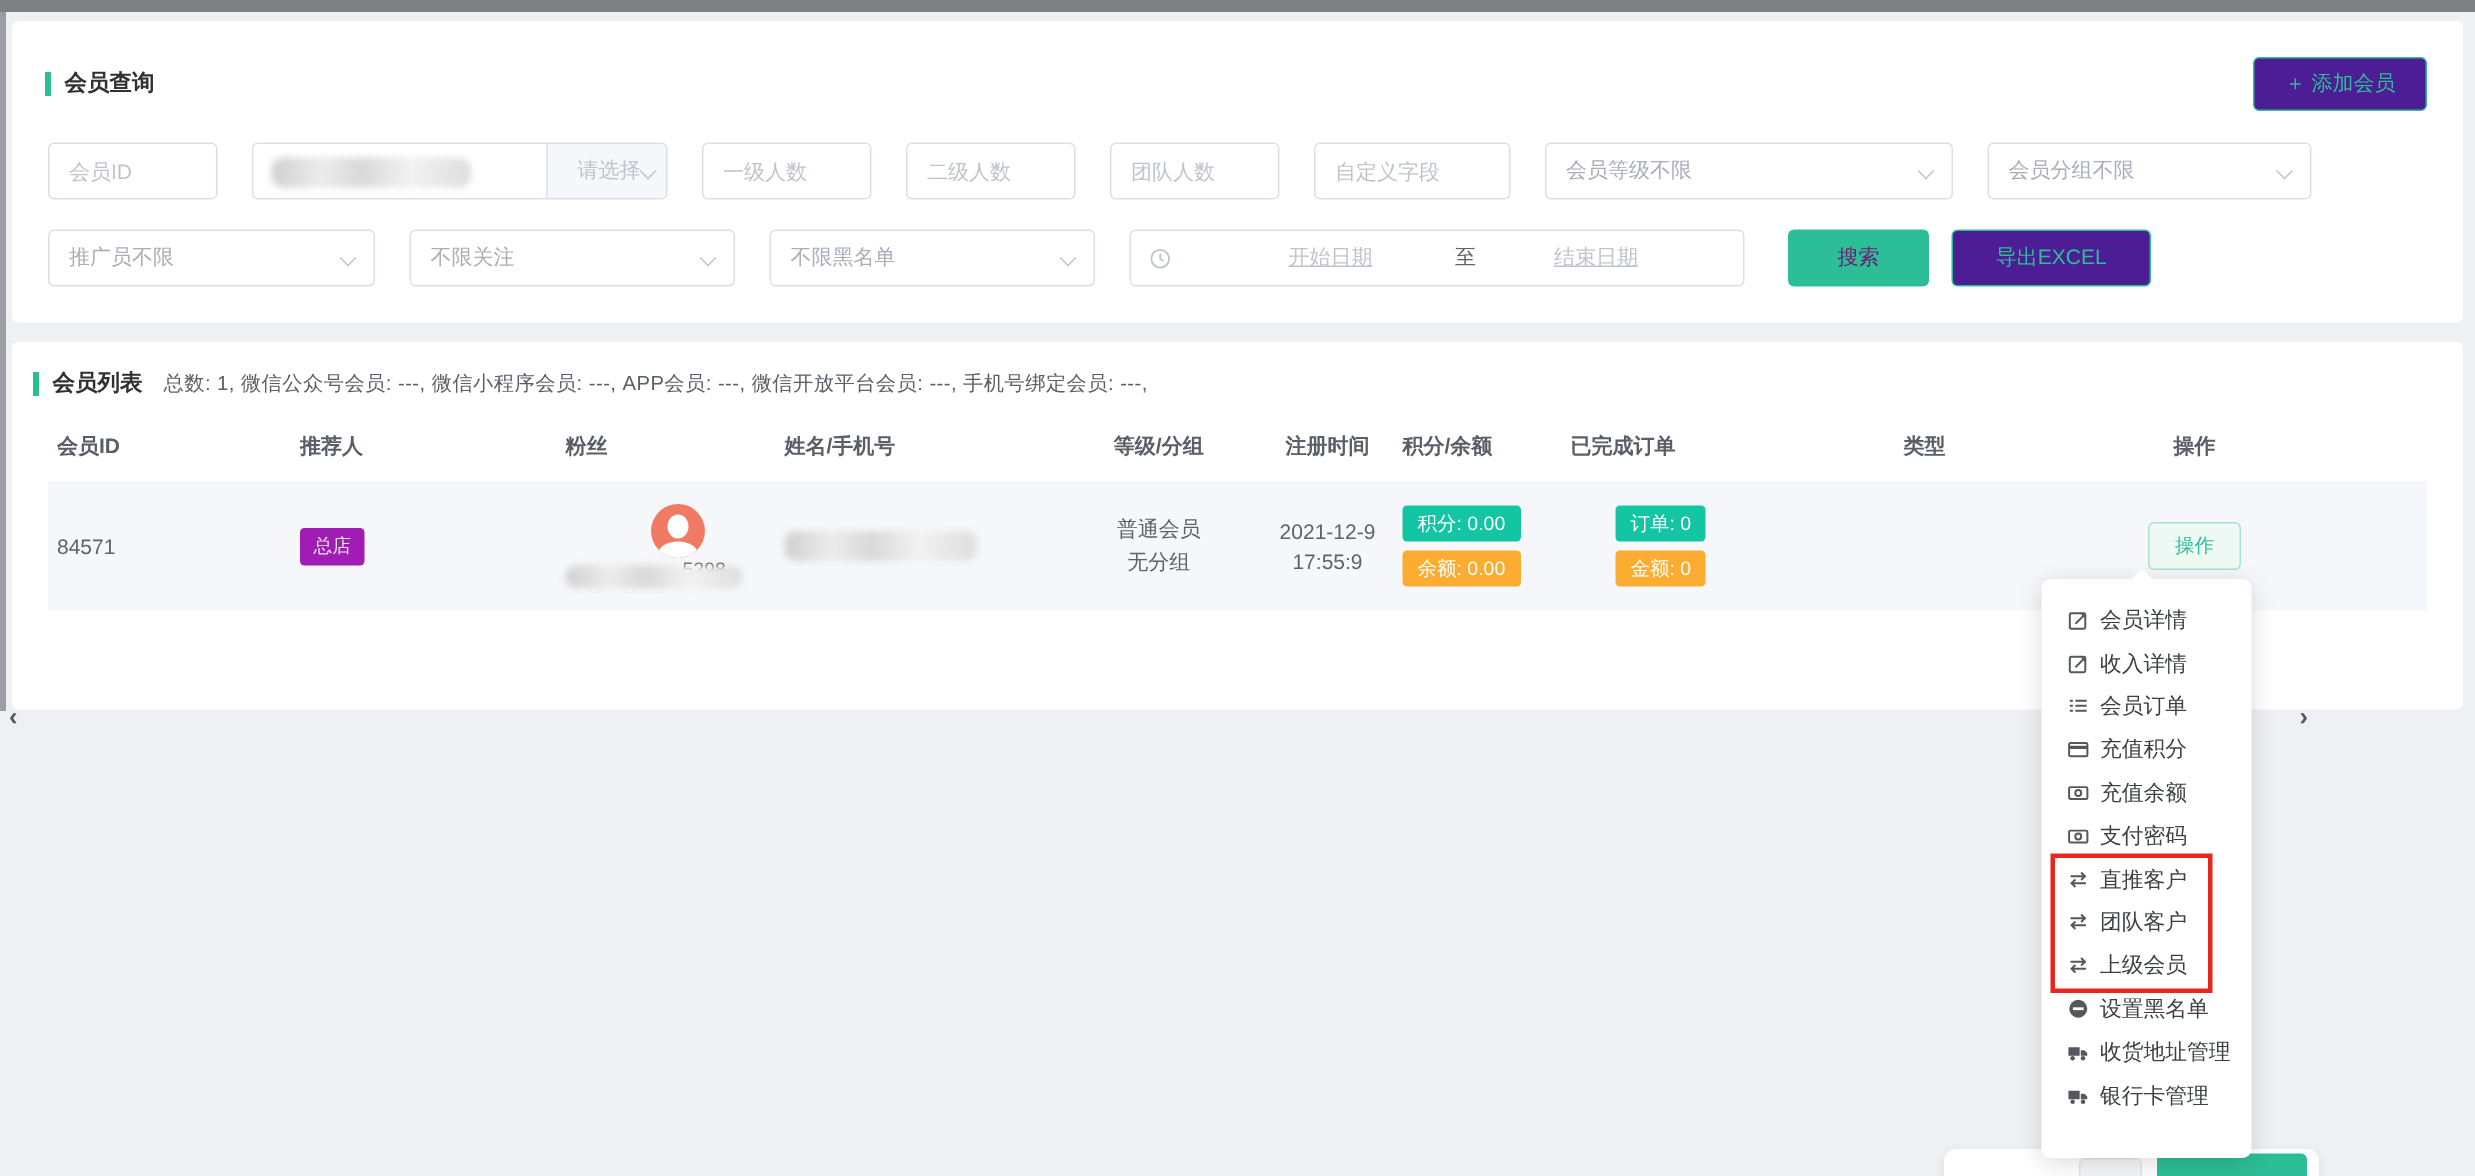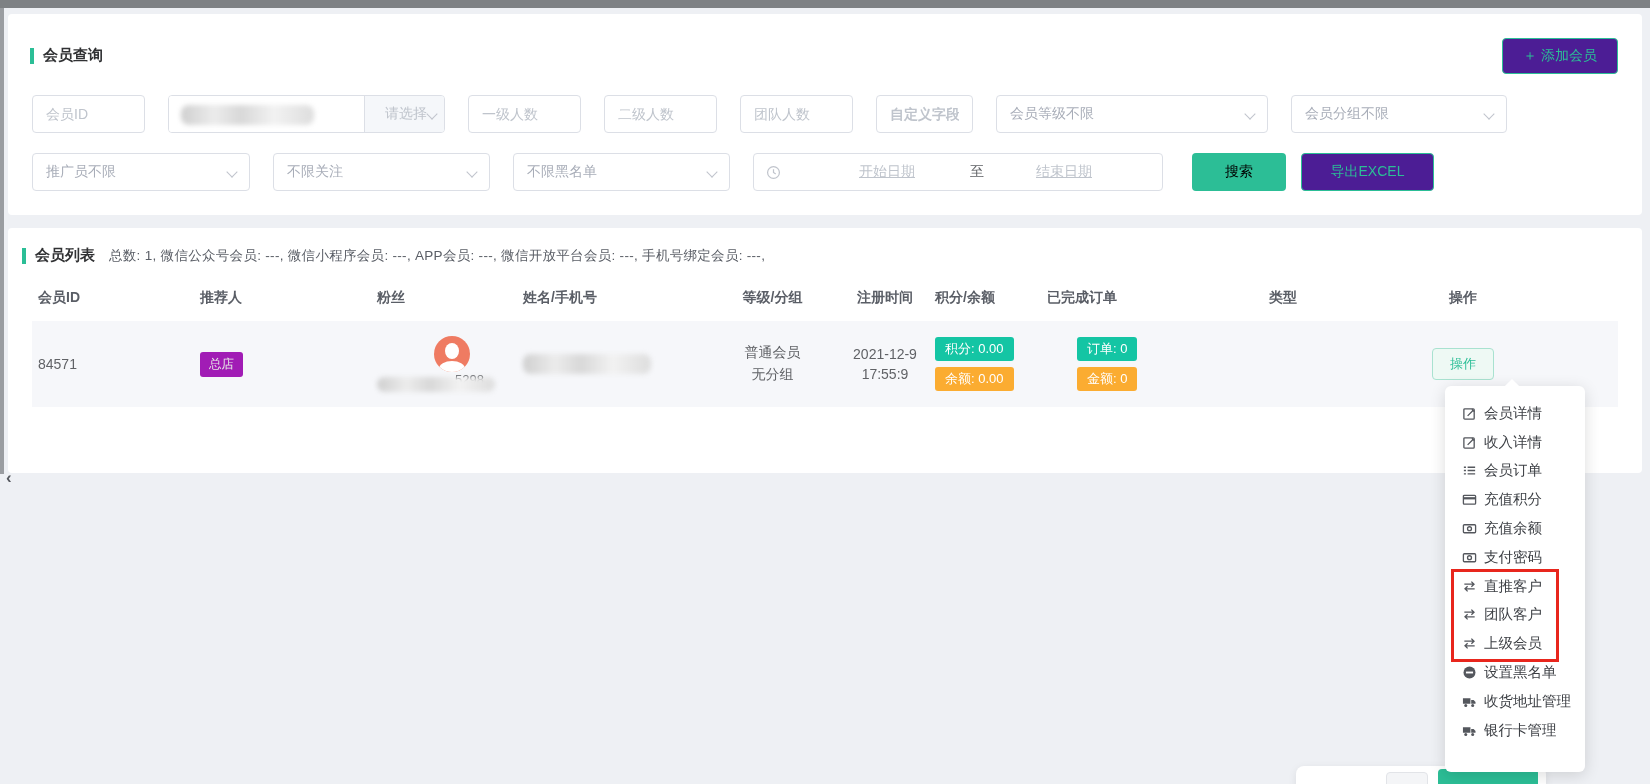--- a/index.html
+++ b/index.html
@@ -23,21 +23,21 @@
 
   .top-actions { position:absolute; top:24px; right:24px; display:flex; gap:14px; }
   .btn-outline {
     height:36px; padding:0 20px; background:#4c1d95;
     border:1px solid #2bbe96; border-radius:4px;
     color:#2bbe96; font-size:14px; display:flex; align-items:center; justify-content:center;
     cursor:pointer; white-space:nowrap;
   }
   .btn-solid {
     height:38px; padding:0 20px; background:#2cbe96; border:none; border-radius:4px;
-    color:#000000; font-size:14px; display:flex; align-items:center; justify-content:center; cursor:pointer;
+    color:#701a75; font-size:14px; display:flex; align-items:center; justify-content:center; cursor:pointer;
   }
 
   .form-row { position:absolute; left:24px; display:flex; align-items:center; }
   .row-1 { top:81px; gap:23px; }
   .row-2 { top:139px; gap:23px; }
   .inp {
     height:38px; border:1px solid #dcdfe6; border-radius:4px; background:#fff;
     font-size:14px; color:#606266; padding:0 13px; outline:none;
     font-family:"Liberation Sans","DejaVu Sans",sans-serif;
   }
@@ -105,21 +105,21 @@
   .arrow-left { left:6px; }
   .arrow-right { left:1533px; }
 
   
   .pager-bar { position:absolute; left:1296px; top:766px; width:250px; height:30px; background:#fff; border-radius:8px; box-shadow:0 2px 8px rgba(0,0,0,.08); z-index:5; }
   .pager-prev { position:absolute; left:1386px; top:772px; width:42px; height:24px; background:#f4f5f7; border:1px solid #e2e4e8; border-radius:4px; z-index:6; }
   .pager-active { position:absolute; left:1438px; top:769px; width:100px; height:26px; background:#2cbe96; border-radius:4px; z-index:6; }
 
   
   .menu {
-    position:absolute; left:1445px; top:386px; width:140px; height:386px; z-index:10;
+    position:absolute; left:1361px; top:386px; width:140px; height:386px; z-index:10;
     background:#fff; border-radius:6px; box-shadow:0 3px 16px rgba(0,0,0,.14);
     padding:13px 0 8px 0;
   }
   .menu-notch { position:absolute; left:62px; top:-5px; width:10px; height:10px; background:#fff; transform:rotate(45deg); }
   .menu-item { height:28.8px; display:flex; align-items:center; padding-left:17px; font-size:14.5px; color:#3c3f44; cursor:pointer; white-space:nowrap; }
   .menu-item svg { width:15px; height:15px; margin-right:7px; flex:0 0 auto; }
   .menu-highlight-box {
     position:absolute; left:6px; top:183px; width:108px; height:93px;
     border:3px solid #e8261d; pointer-events:none;
   }
@@ -148,21 +148,21 @@
       <input style="">
       <div class="blur-block" style="position:absolute; margin:9px 0 0 12px; width:133px; height:20px;"></div>
       <div class="group-select">
         <span>请选择</span>
         <span class="chev"></span>
       </div>
     </div>
     <input class="inp" style="width: 113px;" placeholder="一级人数">
     <input class="inp" style="width: 113px;" placeholder="二级人数">
     <input class="inp" style="width: 113px;" placeholder="团队人数">
-    <input class="inp" style="width: 97px; font-weight: bold;" placeholder="自定义字段">
+    <input class="inp" style="width: 131px;" placeholder="自定义字段">
     <div class="sel" style="width:272px;">
       <span>会员等级不限</span>
       <span class="chev"></span>
     </div>
     <div class="sel" style="width:216px;">
       <span>会员分组不限</span>
       <span class="chev"></span>
     </div>
   </div>
 

